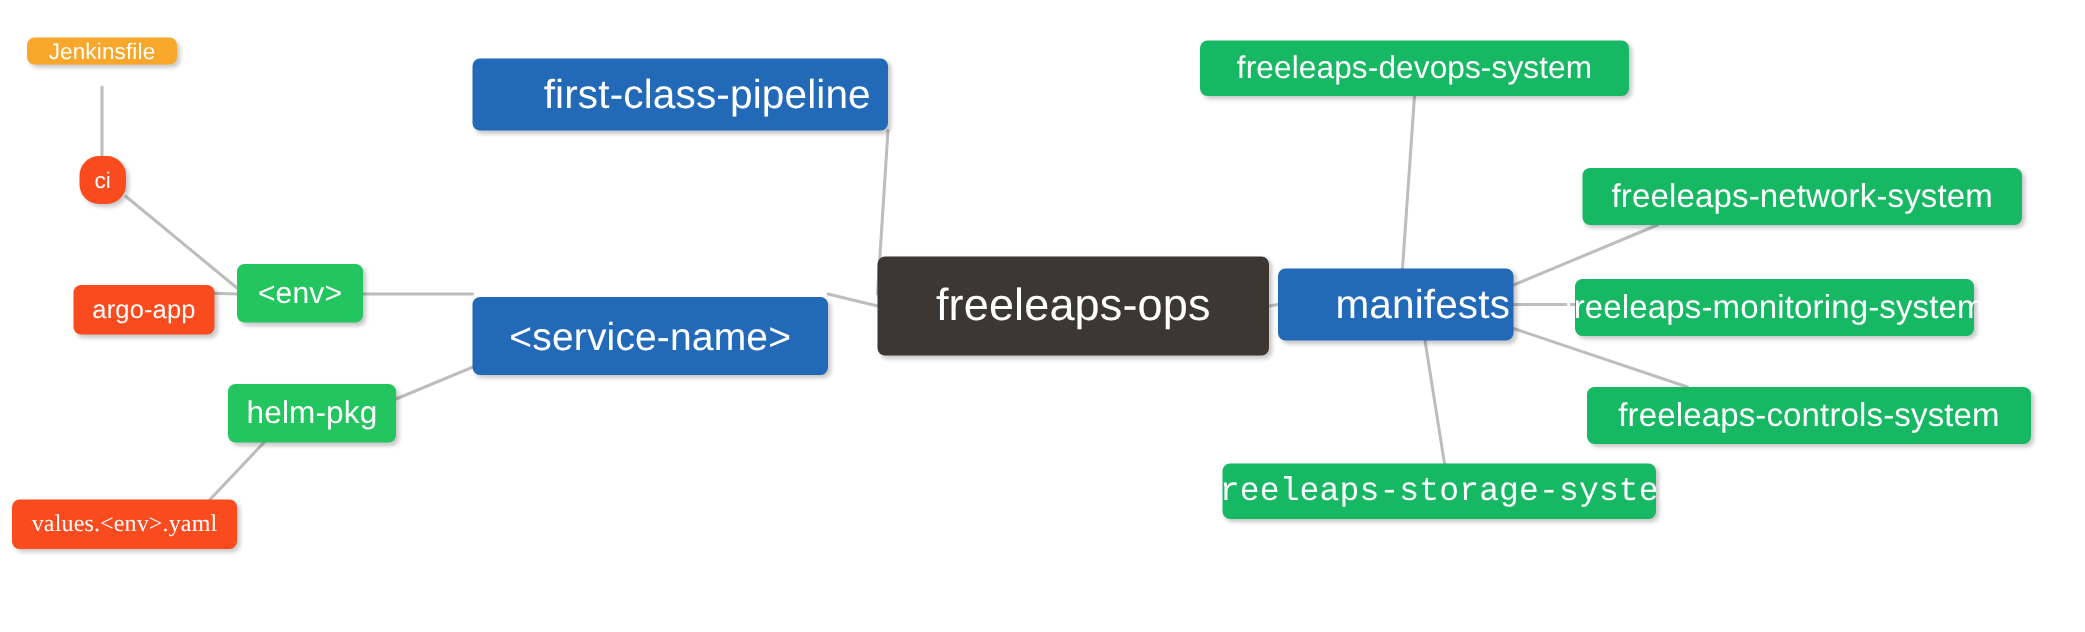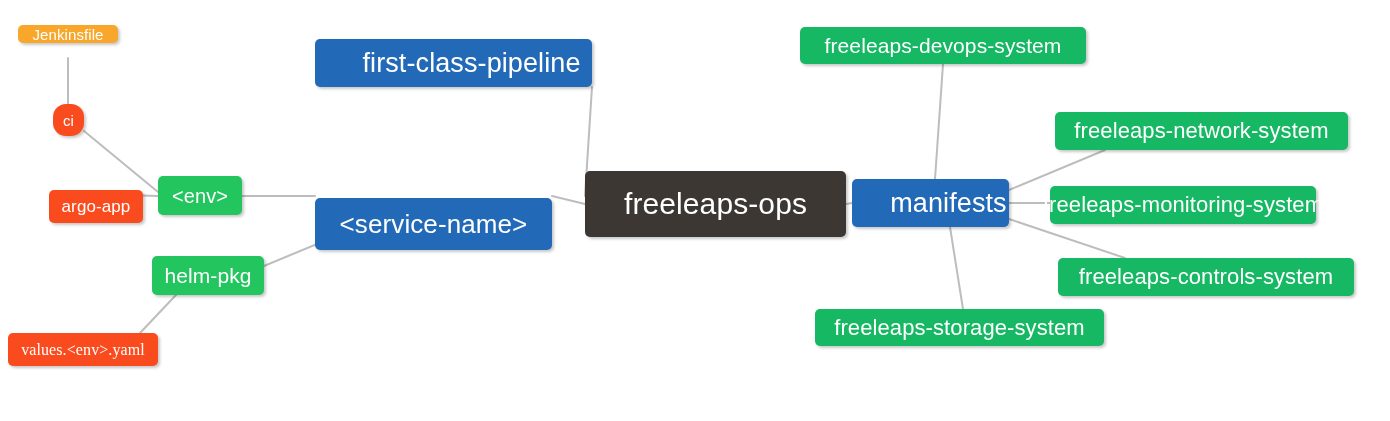--- a/index.html
+++ b/index.html
@@ -87,17 +87,17 @@
       </div>
       <div class="node n-green2" style="left: 1055px; top: 112px; width: 293px; height: 38px; font-size: 22px;">
         <span>freeleaps-network-system</span>
       </div>
       <div class="node n-green2" style="left: 1050px; top: 186px; width: 266px; height: 38px; font-size: 22px;">
         <span>freeleaps-monitoring-system</span>
       </div>
       <div class="node n-green2" style="left: 1058px; top: 258px; width: 296px; height: 38px; font-size: 22px;">
         <span>freeleaps-controls-system</span>
       </div>
-      <div class="node n-green2" style="left: 815px; top: 309px; width: 289px; height: 37px; font-size: 22px;">
+      <div class="node n-green2" style="left: 815px; top: 309px; width: 289px; height: 37px; font-size: 22px; font-family: Liberation Mono, monospace;">
         <span>freeleaps-storage-system</span>
       </div>
     </div>
 </div>
 
 </body></html>

